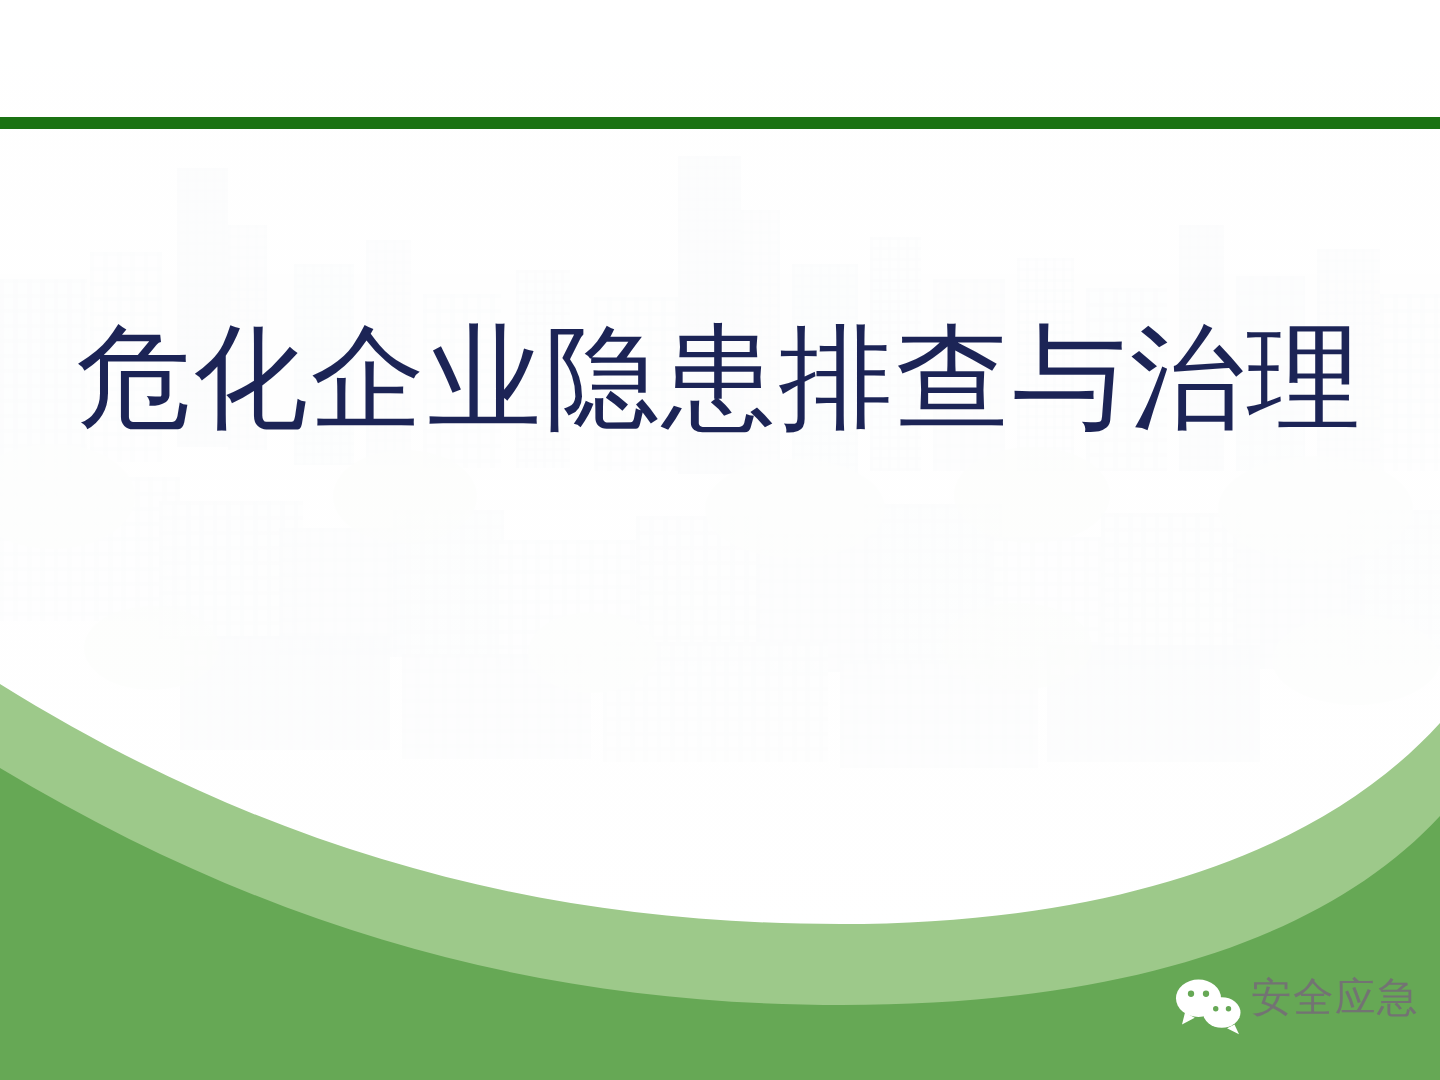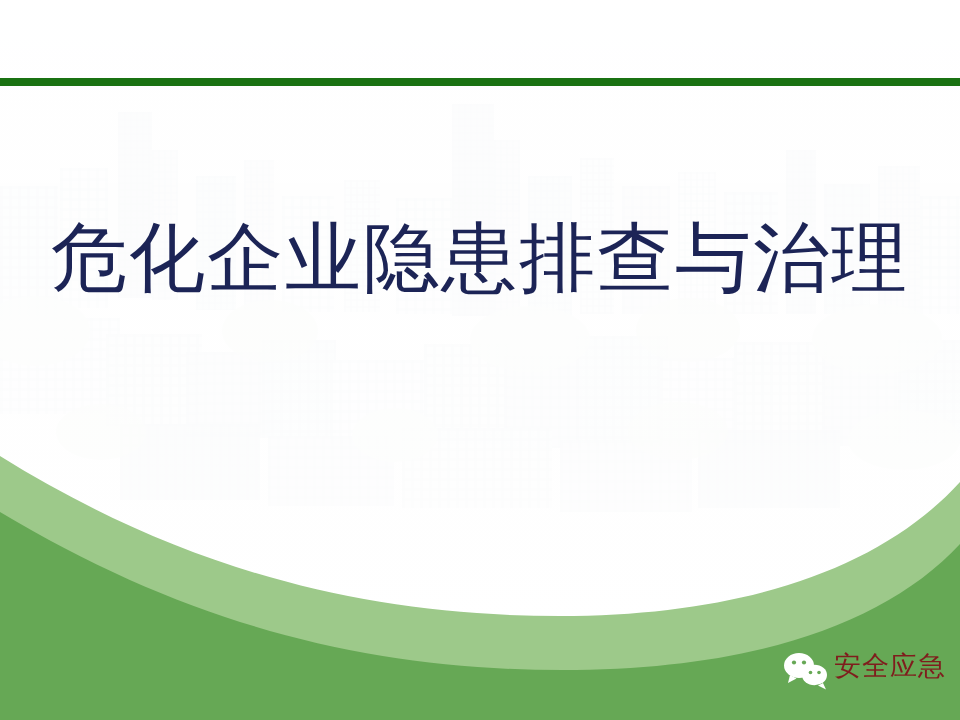--- a/index.html
+++ b/index.html
@@ -111,21 +111,21 @@
     height: 8px;
   }
 
   
   .title {
     position: absolute;
     left: 0;
     top: 208px;
     width: 960px;
     text-align: center;
-    font-family: Liberation Sans, sans-serif;
+    font-family: Liberation Mono, monospace;
     font-size: 76px;
     line-height: 100px;
     letter-spacing: 2px;
     font-weight: 400;
     white-space: nowrap;
   }
 
   
   .curves {
     position: absolute;
@@ -352,17 +352,17 @@
         <polygon points="8,25 6,33 14.5,28.5" fill="#ffffff"></polygon>
         <circle cx="12" cy="12.5" r="2.1" fill="#66a855"></circle>
         <circle cx="22" cy="12.5" r="2.1" fill="#66a855"></circle>
 
         <ellipse cx="32.5" cy="25" rx="12.5" ry="10.2" fill="#ffffff"></ellipse>
         <polygon points="41,33 44,39.5 36,35.5" fill="#ffffff"></polygon>
         <circle cx="28.5" cy="22.5" r="1.8" fill="#66a855"></circle>
         <circle cx="37" cy="22.5" r="1.8" fill="#66a855"></circle>
       </svg>
     </span>
-    <span class="wx-text" style="color: #7f1d1d;">安全应急</span>
+    <span class="wx-text" style="color: #737373;">安全应急</span>
   </div>
 
 
 </div>
 
 </body></html>

